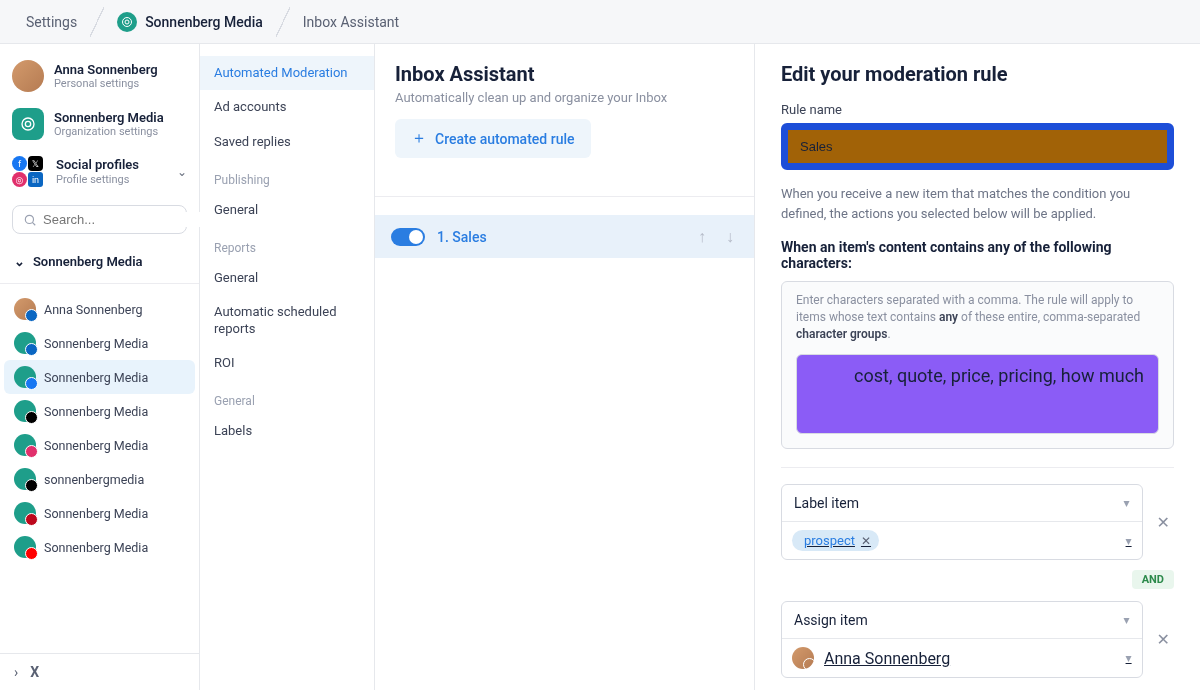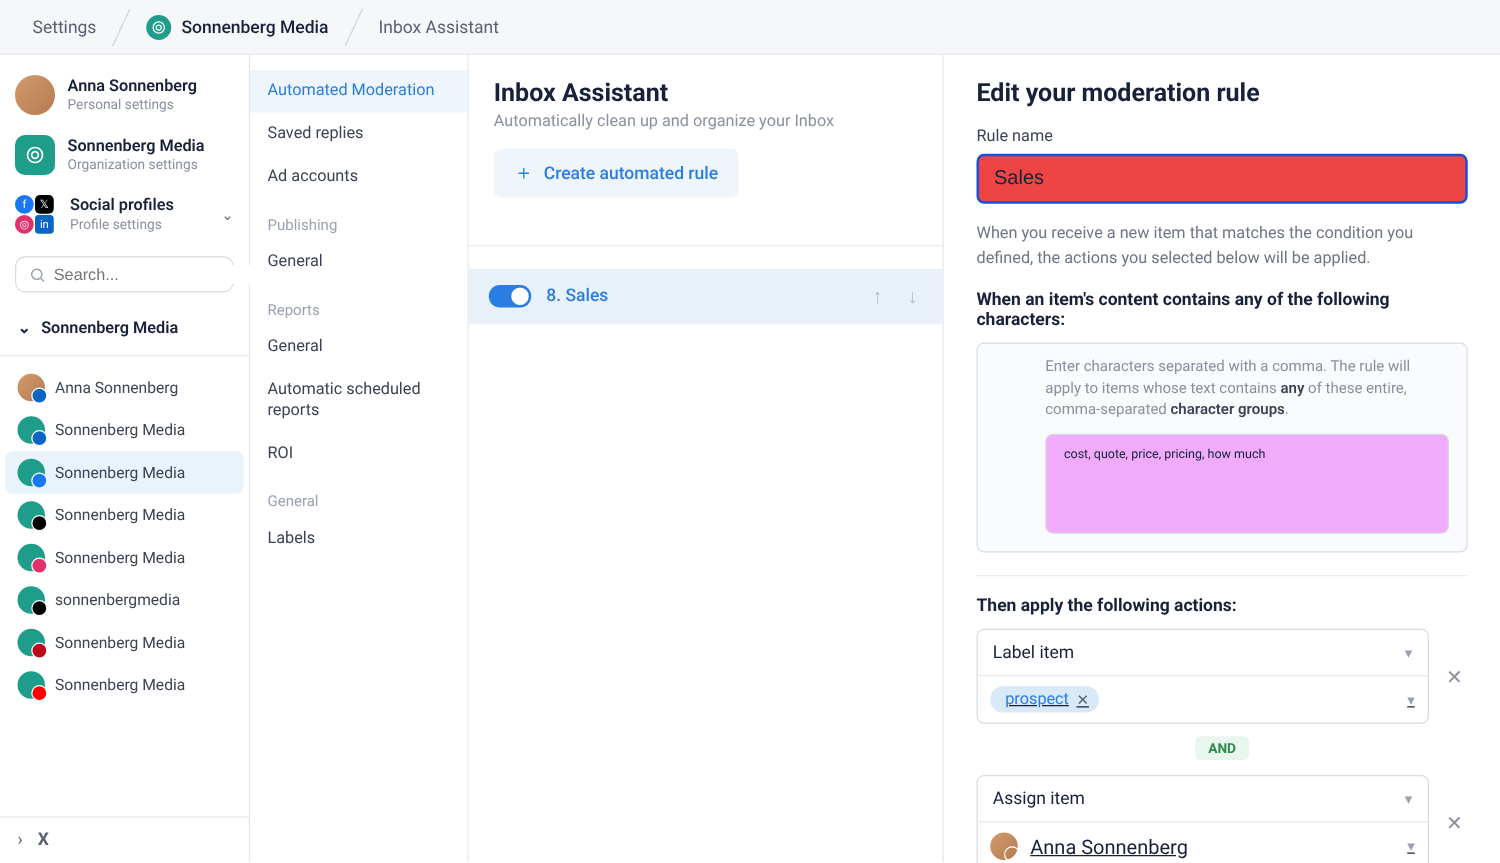--- a/index.html
+++ b/index.html
@@ -51,36 +51,36 @@
   .spacer-line { height:1px; background:#ececf0; margin-top:24px; }
   .rule-row { display:flex; align-items:center; gap:12px; background:#e8f1fa; padding:12px 16px; margin-top:0; }
   .toggle { width:34px; height:18px; border-radius:10px; background:#2a7de1; position:relative; flex-shrink:0; }
   .toggle::after { content:""; position:absolute; right:2px; top:2px; width:14px; height:14px; border-radius:50%; background:#fff; }
   .rule-label { font-size:14px; color:#2a7de1; font-weight:500; flex:1; }
   .arrow-btn { color:#b6bcc9; font-size:16px; padding:0 4px; }
   
   .col-right { flex:1; padding: 18px 26px 10px; overflow-y:auto; }
   .cr-title { font-size:20px; font-weight:700; color:#172139; margin-bottom:16px; }
   .label-sm { font-size:13px; color:#3c4356; margin-bottom:6px; display:block; }
-  .field { width:100%; border:2px solid #1d4ed8; border-radius:6px; padding:9px 12px; font-size:16px; color:#172139; background:#ef4444; }
+  .field { width:100%; border:7px solid #1d4ed8; border-radius:6px; padding:9px 12px; font-size:13px; color:#172139; background:#a16207; }
   .info-text { font-size:13px; color:#6e7587; margin:14px 0 16px; line-height:1.5; }
   .section-head { font-size:14px; font-weight:700; color:#172139; margin-bottom:10px; }
-  .panel { border:1px solid #d8dbe2; border-radius:6px; background:#fafbfc; margin-bottom:18px; overflow:hidden;padding-left:40px; }
+  .panel { border:1px solid #d8dbe2; border-radius:6px; background:#fafbfc; margin-bottom:18px; overflow:hidden; }
   .panel-help { font-size:12px; color:#8a90a0; padding:10px 14px 8px; line-height:1.4; }
   .panel-help b { color:#3c4356; font-weight:600; }
-  .textarea { border:1px solid #d8dbe2; border-radius:6px; background:#f0abfc; min-height:80px; padding:10px 14px; font-size:10px; color:#172139; margin:4px 14px 14px; }
+  .textarea { border:1px solid #d8dbe2; border-radius:6px; background:#8b5cf6; min-height:80px; padding:10px 14px; font-size:18px; color:#172139; margin:4px 14px 14px;text-align:right; }
   .hr { height:1px; background:#ececf0; margin:4px 0 16px; }
   .action-block { display:flex; align-items:center; gap:10px; margin-bottom:10px; }
   .select-box { flex:1; border:1px solid #d8dbe2; border-radius:6px; background:#fff; }
   .select-row { display:flex; align-items:center; justify-content:space-between; padding:10px 12px; font-size:14px; color:#172139; }
   .select-sub { border-top:1px solid #e6e8ec; padding:8px 10px; display:flex; align-items:center; justify-content:space-between;text-decoration:underline; }
   .chip { display:inline-flex; align-items:center; gap:6px; background:#d8e9f7; color:#2a7de1; border-radius:14px; padding:3px 8px 3px 12px; font-size:13px; }
   .chip .x { font-size:12px; color:#5a6173; }
   .x-remove { color:#8a90a0; font-size:16px; padding:0 4px; cursor:pointer; }
-  .and-badge { display:flex; justify-content:center; margin:6px 0 12px; }
+  .and-badge { display:flex; justify-content:flex-end; margin:6px 0 12px; }
   .and-badge span { background:#e9f6ed; color:#2c8a4b; font-size:11px; font-weight:700; padding:3px 10px; border-radius:4px; }
   .person-row { display:flex; align-items:center; gap:10px; }
   .person-row .pa { width:22px; height:22px; }
   .caret { color:#9aa1b1; font-size:12px; }
   svg { display:block; }
 </style>
 </head>
 <body>
 
 <div class="top-bar">
@@ -193,22 +193,22 @@
     </div>
 
     <div class="sl-bottom">
       <span>›</span>
       <span style="font-weight:700;">X</span>
     </div>
   </div>
 
   <div class="sidebar-nav">
     <div class="nav-item active">Automated Moderation</div>
+    <div class="nav-item">Ad accounts</div>
     <div class="nav-item">Saved replies</div>
-    <div class="nav-item">Ad accounts</div>
 
     <div class="nav-group">Publishing</div>
     <div class="nav-item">General</div>
 
     <div class="nav-group">Reports</div>
     <div class="nav-item">General</div>
     <div class="nav-item">Automatic scheduled reports</div>
     <div class="nav-item">ROI</div>
 
     <div class="nav-group">General</div>
@@ -221,21 +221,21 @@
       <div class="mid-sub">Automatically clean up and organize your Inbox</div>
       <a class="create-btn">
         <span style="font-size:16px;">＋</span>
         <span>Create automated rule</span>
       </a>
     </div>
     <div class="spacer-line"></div>
     <div style="height:18px;"></div>
     <div class="rule-row">
       <div class="toggle"></div>
-      <div class="rule-label">8. Sales</div>
+      <div class="rule-label">1. Sales</div>
       <span class="arrow-btn">↑</span>
       <span class="arrow-btn">↓</span>
     </div>
   </div>
 
   <div class="col-right">
     <div class="cr-title">Edit your moderation rule</div>
 
     <label class="label-sm">Rule name</label>
     <input class="field" type="text" value="Sales" style="">
@@ -247,21 +247,20 @@
       <div class="panel-help">
         <span>Enter characters separated with a comma. The rule will apply to items whose text contains </span><b>any</b><span> of these entire, comma-separated </span><b>character groups</b><span>.</span>
       </div>
       <div class="textarea">
         <span>cost, quote, price, pricing, how much</span>
       </div>
     </div>
 
     <div class="hr"></div>
 
-    <div class="section-head">Then apply the following actions:</div>
 
     <div class="action-block">
       <div class="select-box">
         <div class="select-row">
           <span>Label item</span>
           <span class="caret">▾</span>
         </div>
         <div class="select-sub">
           <span class="chip">
             <span>prospect</span>

